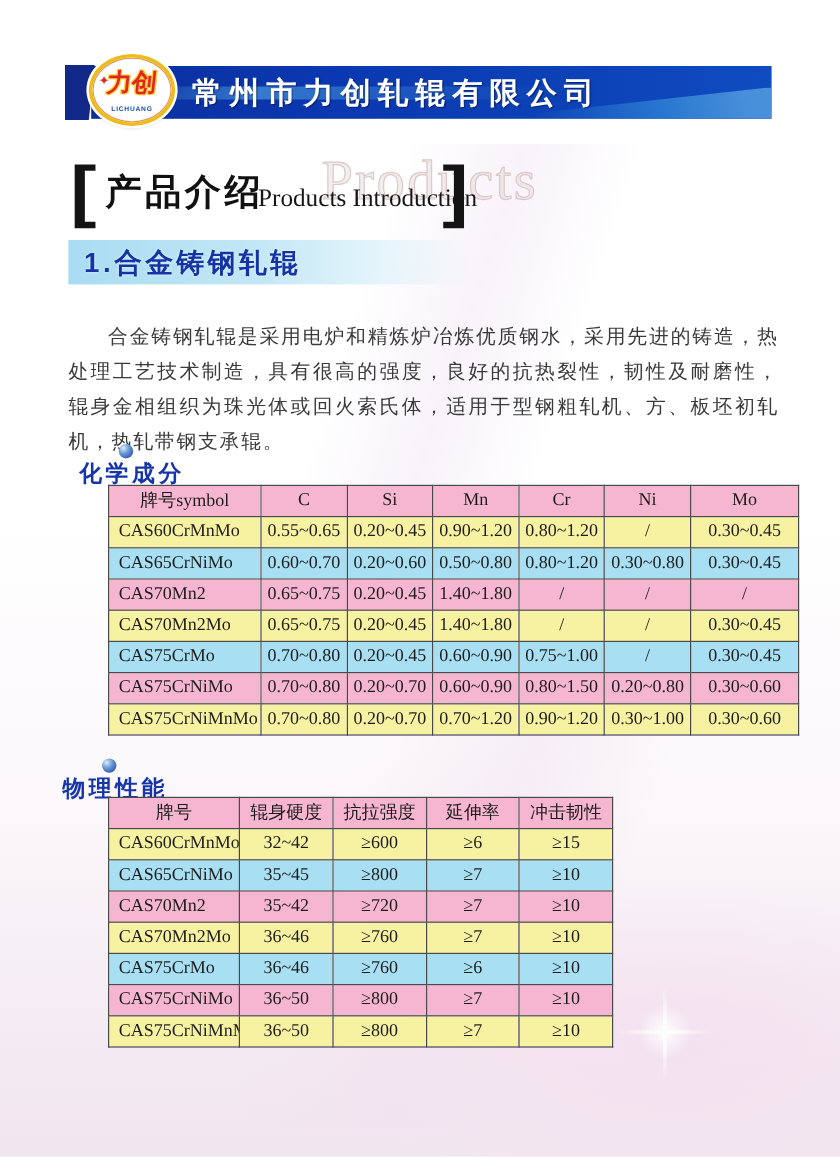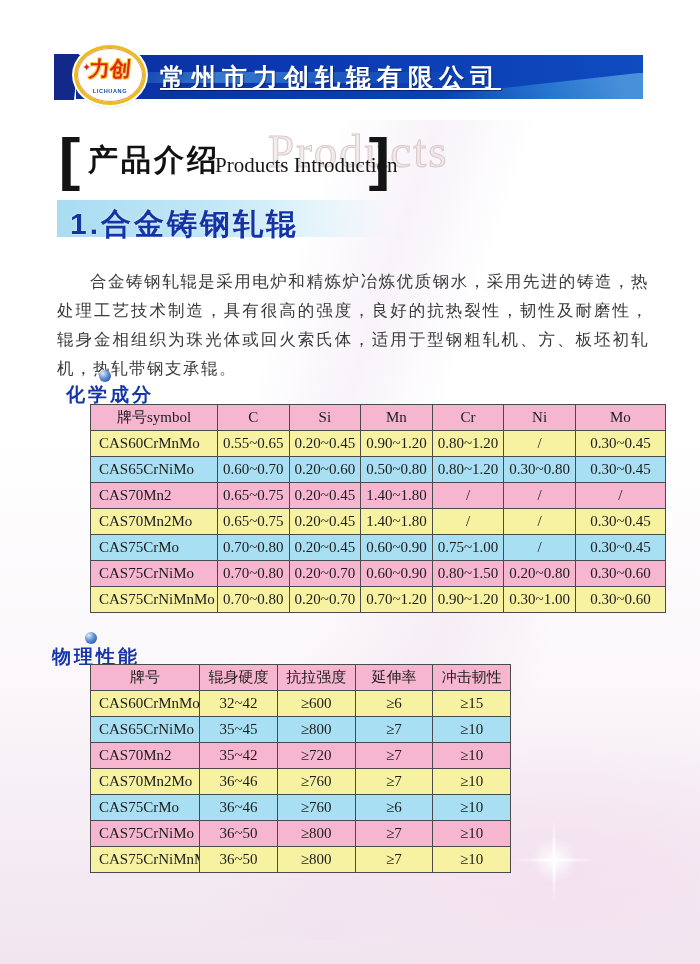--- a/index.html
+++ b/index.html
@@ -37,21 +37,21 @@
   .banner-main { position:absolute; left:76px; top:55px; width:567px; height:44px; z-index:1;
     background:linear-gradient(90deg, #0c2f9e 0%, #0a38b0 35%, #0d43b8 75%, #0f4cc0 100%); overflow:hidden; }
   .banner-main::before { content:""; position:absolute; left:6%; top:38%; width:62%; height:24%;
     background:linear-gradient(90deg, rgba(90,170,230,0) 0%, rgba(90,180,235,0.55) 30%, rgba(70,150,220,0.25) 70%, rgba(70,150,220,0) 100%);
     transform:skewX(-35deg); }
   .banner-main::after { content:""; position:absolute; right:0; bottom:0; width:42%; height:60%;
     background:linear-gradient(70deg, rgba(40,120,200,0) 15%, rgba(56,150,220,0.6) 60%, rgba(120,200,240,0.55) 90%);
     clip-path:polygon(100% 0, 100% 100%, 0 100%); }
   .company-name { position:absolute; left:160px; top:61px; z-index:3;
     font-size:25px; font-weight:bold; color:#ffffff; letter-spacing:6px;
-    text-shadow:1px 1px 1px rgba(0,0,40,0.45);text-decoration:underline; }
+    text-shadow:1px 1px 1px rgba(0,0,40,0.45); }
 
   .logo-oval { position:absolute; left:74px; top:45px; width:72px; height:60px; z-index:4;
     background:#ffffff; border:3px solid #eebb1e; border-radius:50%;
     box-shadow:0 0 0 2px #ffffff, 0 1px 3px rgba(0,0,30,0.35), inset 0 0 0 1px rgba(214,120,30,0.75); }
   .logo-star { position:absolute; left:5px; top:13px; font-size:11px; color:#e0281a; }
   .logo-text { position:absolute; left:0; right:0; top:7px; text-align:center;
     font-size:21px; font-weight:bold; color:#e0281a; transform:skewX(-6deg);
     text-shadow:-1px -1px 0 #ffd24a, 1px -1px 0 #ffd24a, -1px 1px 0 #ffd24a, 1px 1px 0 #ffd24a; }
   .logo-sub { position:absolute; left:0; right:0; bottom:6px; text-align:center;
     font-size:9px; color:#1050b0; letter-spacing:1px; transform:scale(0.62); font-weight:bold; }
@@ -66,21 +66,21 @@
   .bracket-right { left:370px; top:131px; }
   .title-zh { position:absolute; left:88px; top:140px; z-index:2;
     font-size:30px; font-weight:bold; color:#111111; letter-spacing:3px; }
   .title-en { position:absolute; left:215px; top:153px; z-index:2;
     font-family:"Liberation Serif","DejaVu Serif",serif; font-size:21px; color:#161616; }
 
   
   .sec1-bar { position:absolute; left:57px; top:200px; width:348px; height:37px; z-index:1;
     background:linear-gradient(90deg, #a9dcf2 0%, #c2e7f6 45%, rgba(255,255,255,0) 96%); }
   .sec1-heading { position:absolute; left:70px; top:204px; z-index:2;
-    font-size:30px; font-weight:bold; color:#1434a6; letter-spacing:3px;
+    font-size:23px; font-weight:bold; color:#1434a6; letter-spacing:3px;
     text-shadow:0 0 2px rgba(255,255,255,0.9); }
   .intro-paragraph { position:absolute; left:57px; top:243px; width:592px; z-index:1;
     font-size:16.5px; line-height:29px; letter-spacing:1.5px; color:#3a3a3a;
     text-align:justify; text-indent:2em;margin-top:24px; }
 
   
   .section-label { position:absolute; z-index:2; display:flex; align-items:center;flex-direction:column; }
   .chem-label { left:66px; top:370px; }
   .phys-label { left:52px; top:632px; }
   .bullet { width:12px; height:12px; border-radius:50%; margin-right:11px;

